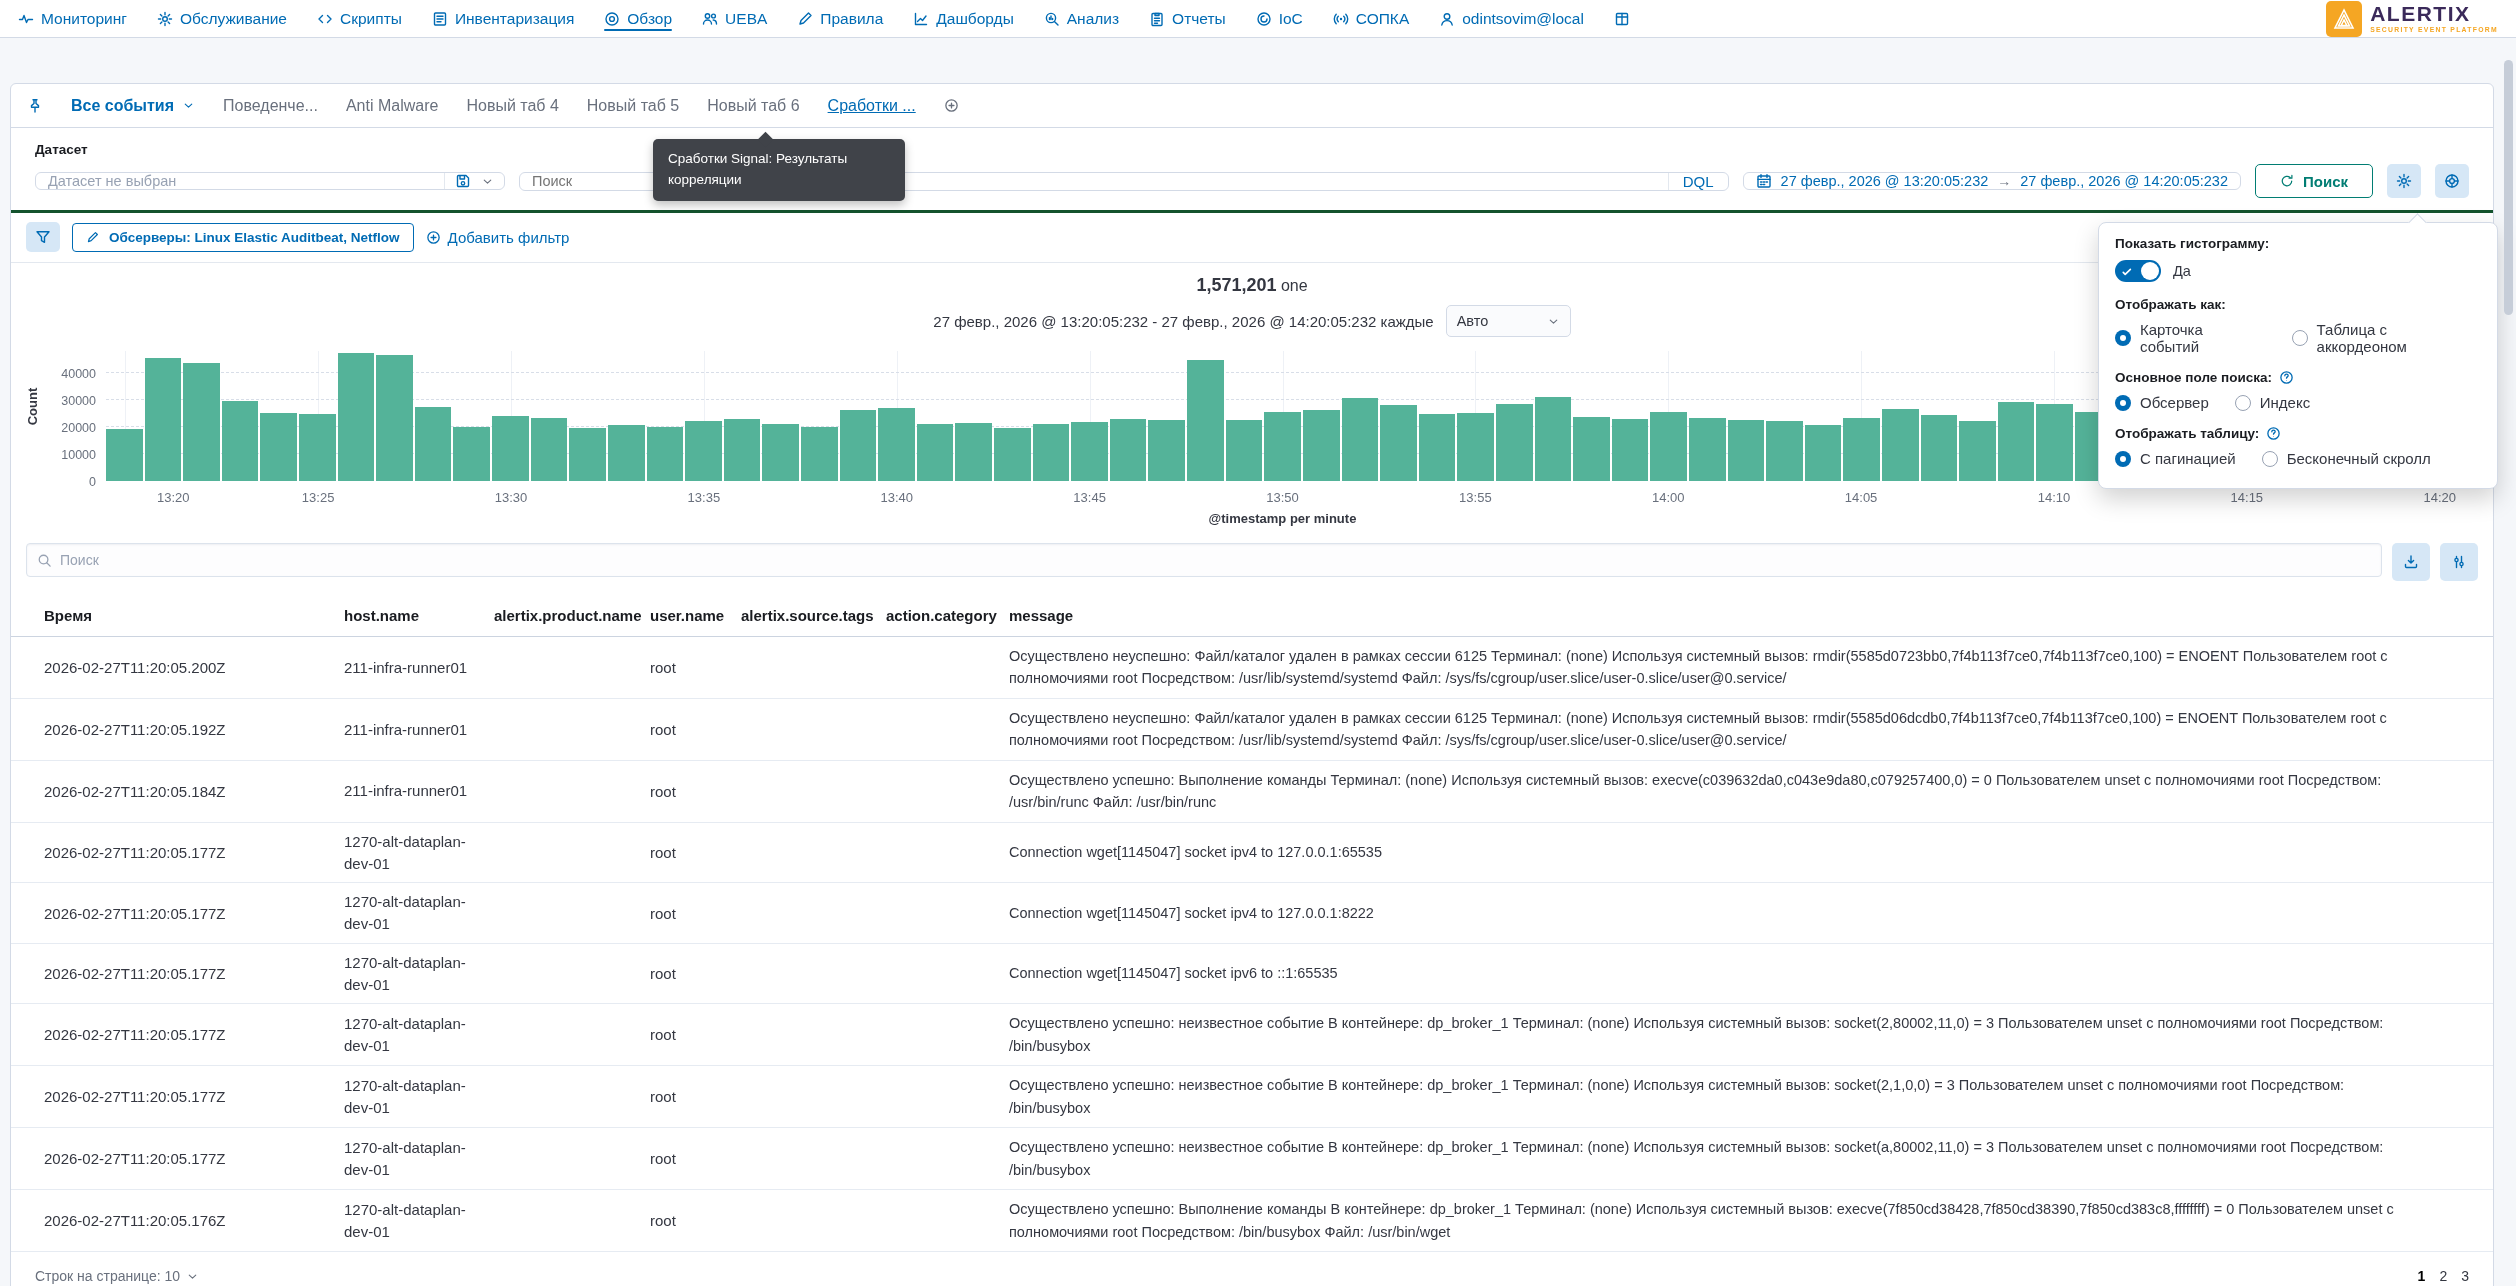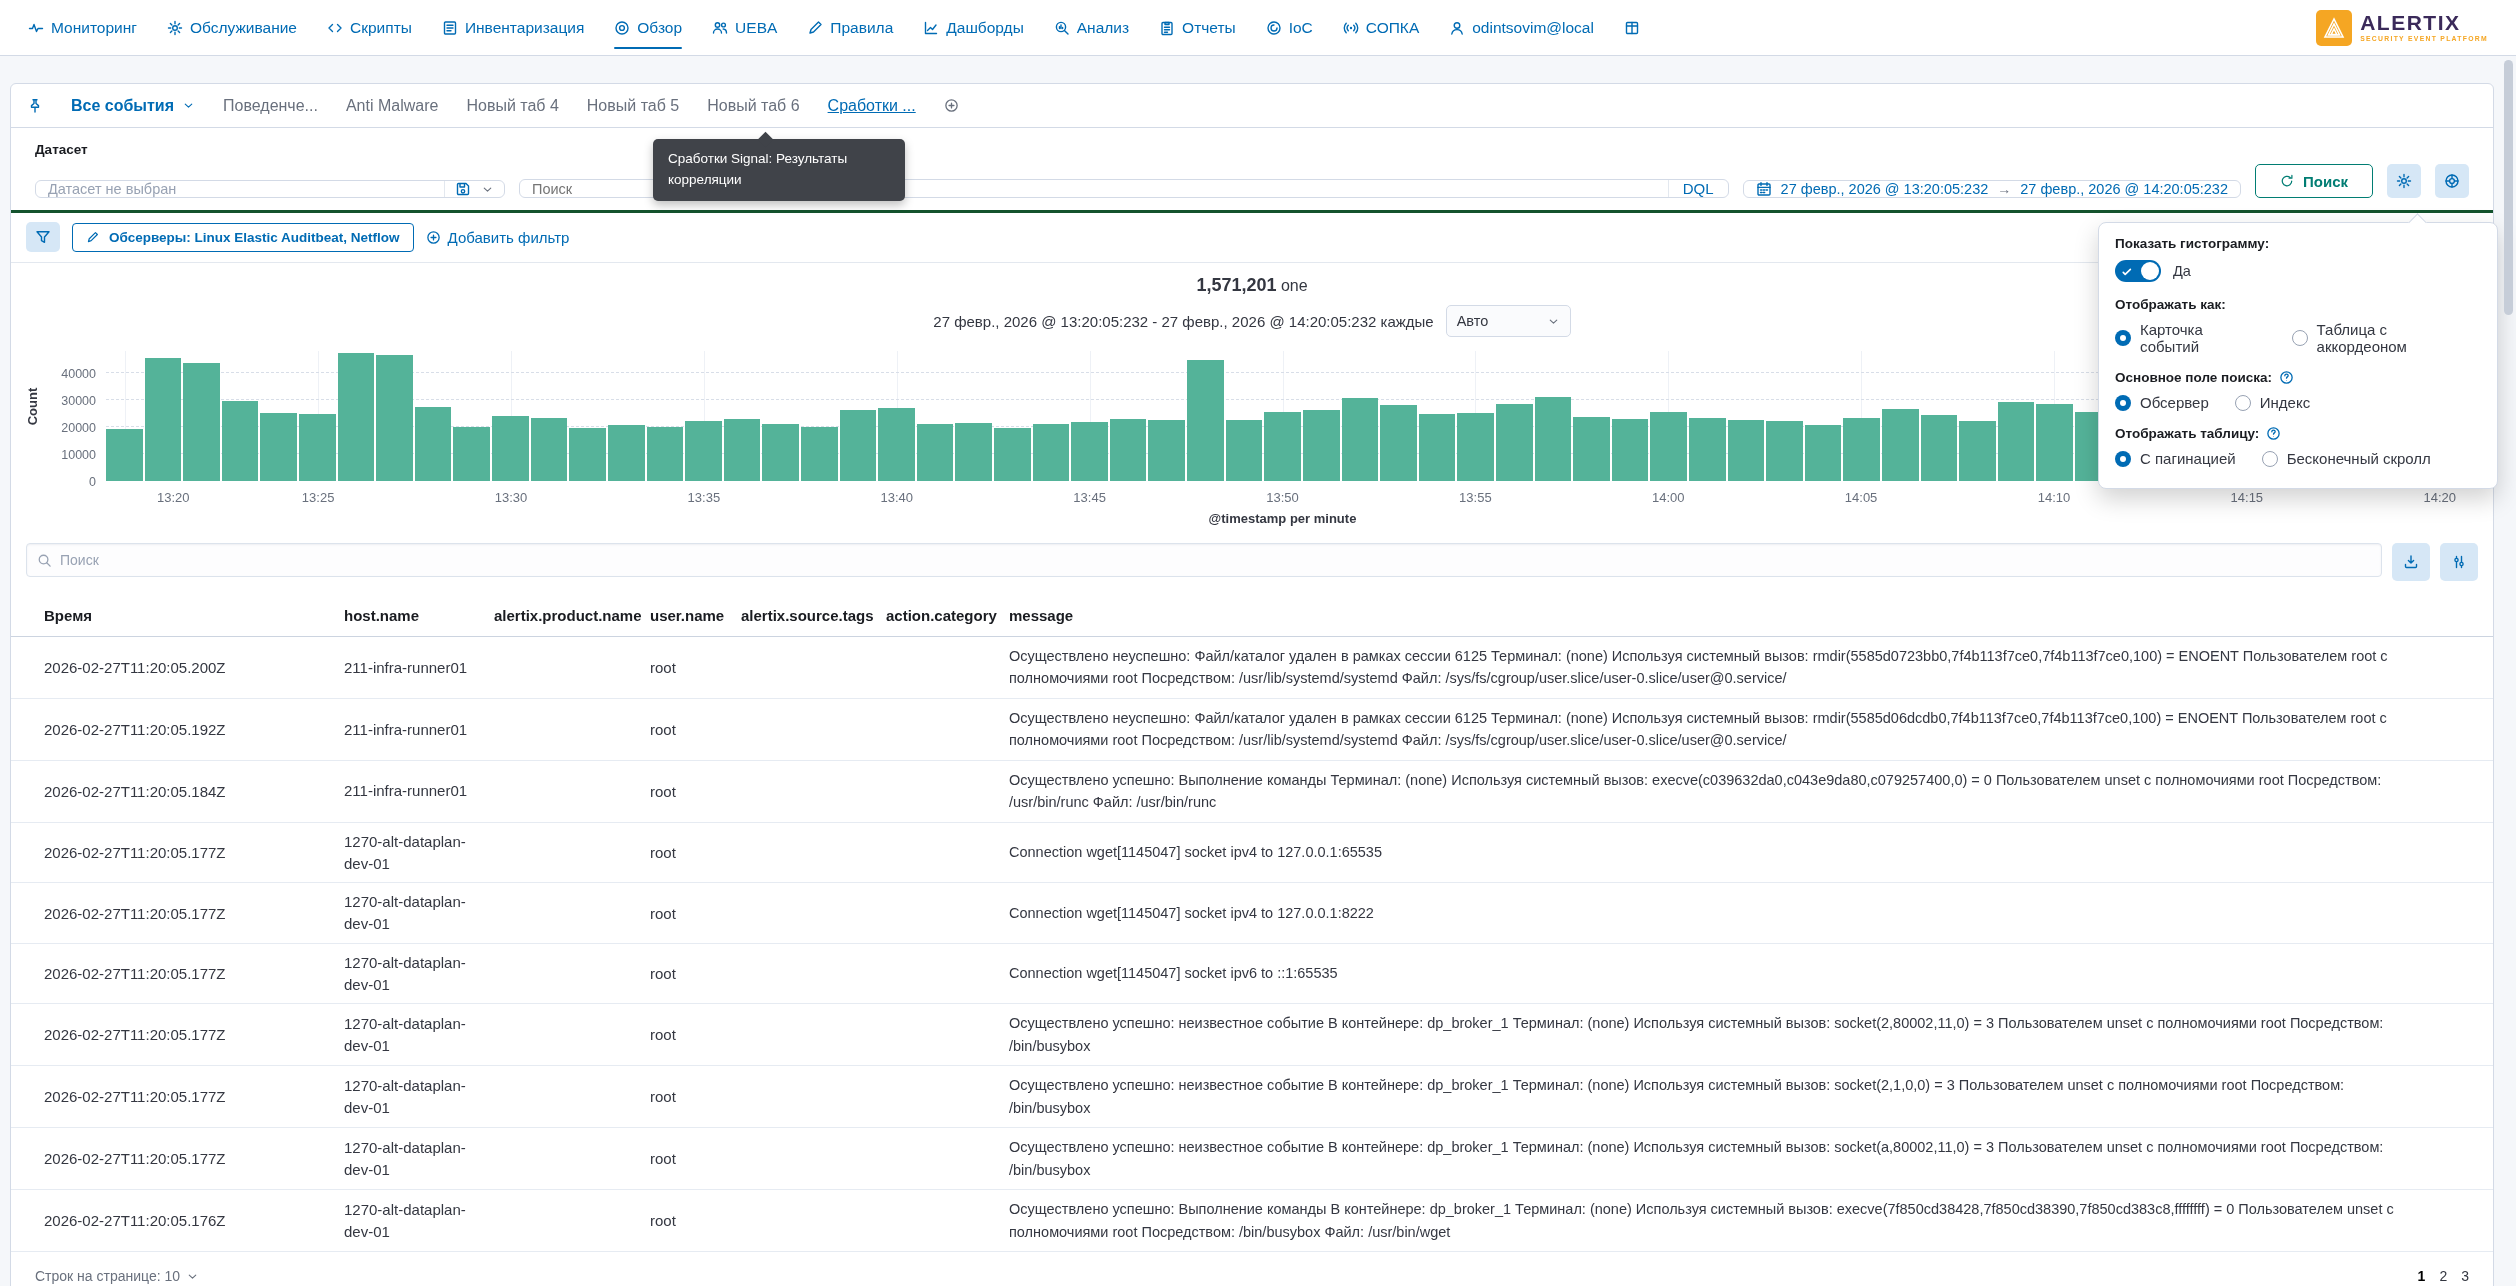--- a/index.html
+++ b/index.html
@@ -2,41 +2,41 @@
 <html><head>
 <meta charset="utf-8">
 <style>
   * { box-sizing: border-box; margin:0; padding:0; }
   html,body { width:2516px; height:1286px; overflow:hidden; }
   body { font-family:"Liberation Sans", sans-serif; background:#f5f7fa; color:#343741; position:relative; }
   .icn { display:inline-flex; align-items:center; justify-content:center; flex:none; }
   .icn svg { display:block; }
 
   
-  .topnav { position:absolute; top:0; left:0; right:0; height:56px; background:#fff; border-bottom:1px solid #d3dae6; display:flex; align-items:center; padding:0 28px; z-index:10; }
+  .topnav { position:absolute; top:0; left:0; right:0; height:38px; background:#fff; border-bottom:1px solid #d3dae6; display:flex; align-items:center; padding:0 18px; z-index:10; }
   .navitems { display:flex; align-items:center; gap:30px; height:100%; }
   .navitem { display:flex; align-items:center; gap:7px; color:#006BB4; font-size:15.5px; cursor:pointer; height:100%; position:relative; white-space:nowrap; }
   .navitem.active::after { content:""; position:absolute; left:0; right:0; bottom:6px; height:2px; background:#006BB4; border-radius:1px; }
   .logo { margin-left:auto; display:flex; align-items:center; gap:8px; }
   .logomark { width:36px; height:36px; background:#F5A623; border-radius:5px; display:flex; align-items:center; justify-content:center; }
   .logotext { display:flex; flex-direction:column; line-height:1;justify-content:space-between; }
   .logotitle { font-size:21px; font-weight:bold; letter-spacing:1.5px; color:#3b2a5a; }
   .logosub { font-size:6.8px; letter-spacing:1.3px; color:#F5A623; font-weight:bold; margin-top:3px; }
 
   
   .panel { position:absolute; left:10px; right:22px; top:83px; bottom:-40px; background:#fff; border:1px solid #d3dae6; border-radius:6px; overflow:hidden; }
 
   .tabrow { height:44px; display:flex; align-items:center; gap:28px; padding:0 16px; border-bottom:1px solid #d3dae6; }
   .tab { font-size:16px; color:#69707D; cursor:pointer; display:flex; align-items:center; gap:8px; white-space:nowrap; }
   .tab.active { color:#006BB4; font-weight:bold; }
   .tab.hov { color:#006BB4; text-decoration:underline; }
 
   .controls { padding:14px 24px 12px; border-bottom:3px solid #14532d; }
   .ds-label { font-size:13.5px; font-weight:bold; color:#1a1c21; margin-bottom:7px; }
-  .ctl-row { display:flex; align-items:flex-end; gap:14px; height:34px; }
+  .ctl-row { display:flex; align-items:center; gap:14px; height:34px; }
   .boxctl { border:1px solid #d3dae6; border-radius:6px; background:#fff; display:flex; align-items:center; }
   .ds-ctl { width:470px; }
   .ds-ph { flex:1; padding:0 12px; font-size:14.5px; color:#98a2b3; }
   .ds-icons { display:flex; align-items:center; gap:10px; padding:0 10px; border-left:1px solid #e3e8ef; height:100%; }
   .query-ctl { flex:1; }
   .q-ph { flex:1; padding:0 12px; font-size:14.5px; color:#98a2b3; border:none; outline:none; background:transparent; font-family:inherit; }
   .dql { padding:0 14px; height:100%; display:flex; align-items:center; font-size:15px; color:#006BB4; border-left:1px solid #e3e8ef; cursor:pointer; }
   .date-ctl { padding:0 12px; gap:9px; font-size:14.5px; color:#006BB4; white-space:nowrap; }
   .date-arrow { color:#69707D; font-size:14px; }
   .searchbtn { height:34px; padding:0 24px; border:1px solid #017D73; border-radius:5px; background:#fff; color:#017D73; font-size:15px; font-weight:600; display:flex; align-items:center; gap:9px; cursor:pointer; font-family:inherit; }

